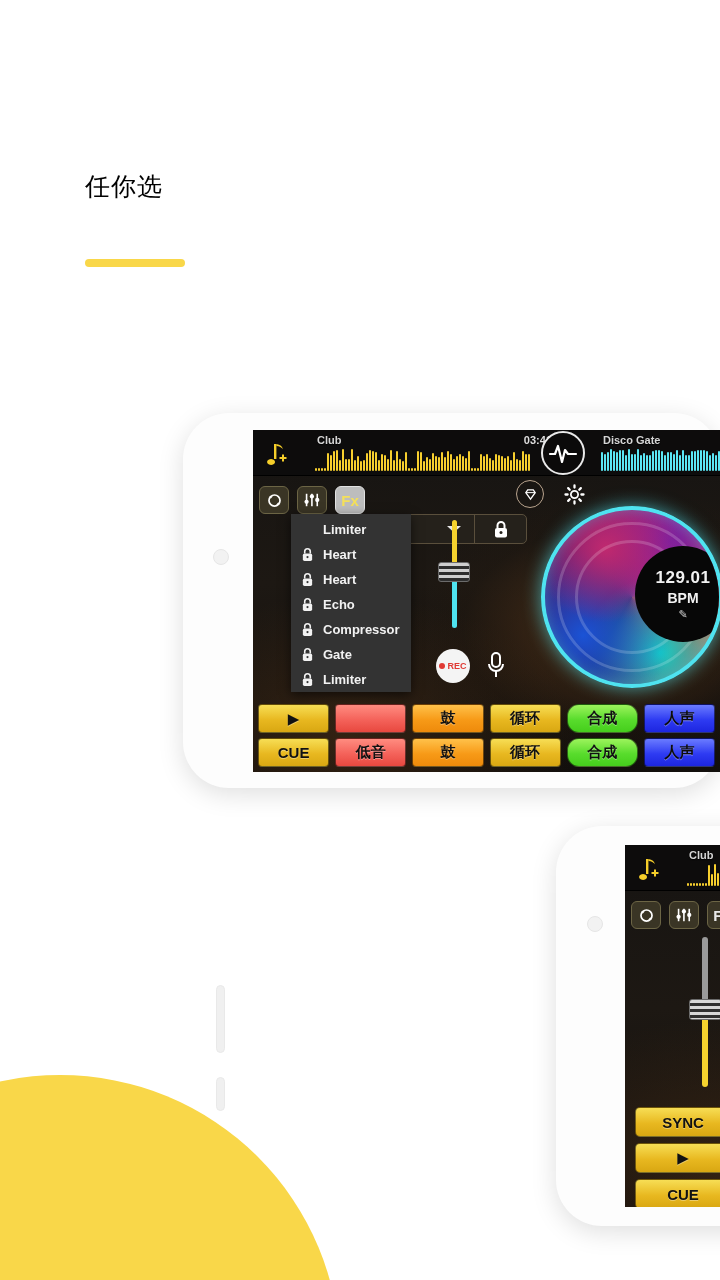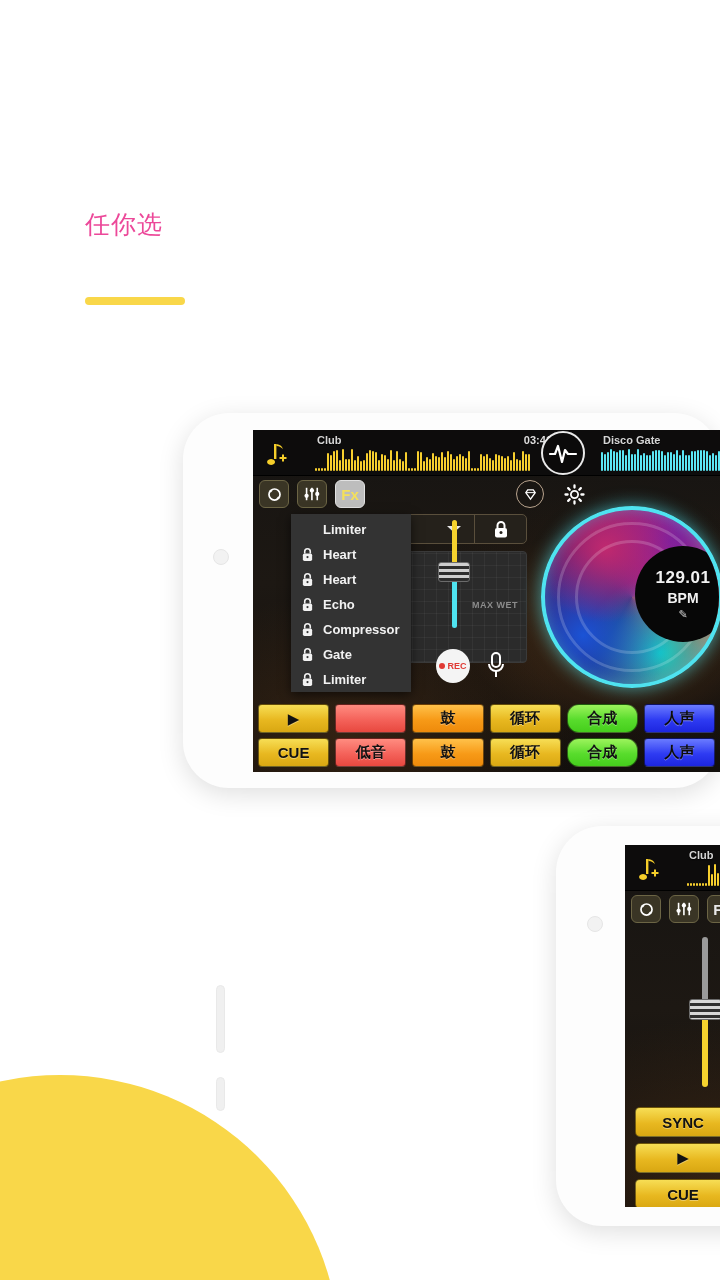--- a/index.html
+++ b/index.html
@@ -26,23 +26,22 @@
   .headline-wrap{ position:absolute; left:85px; top:170px; z-index:5; }
   .headline{
     font-size:48px;
     font-weight:700;
     color:#2b2b2b;
     letter-spacing:1px;
     white-space:nowrap;
     line-height:1.2;
   }
   .subhead{
-    margin-top:38px;
     font-size:25px;
-    color:#ec4899;
+    color:#000000;
     font-weight:400;
     letter-spacing:1px;
   }
   .accent-bar{
     margin-top:56px;
     width:100px;
     height:8px;
     border-radius:4px;
     background:#F9D749;
   }
@@ -119,21 +118,21 @@
   }
   .wf-left span{ background:#F7CF2E; }
   .wf-right span{ background:#5BE7F5; }
   .scope{
     position:absolute; left:288px; top:1px; width:44px; height:44px;
     border-radius:50%; border:2.5px solid #e9e9e9; background:#0b0a0a;
     display:flex; align-items:center; justify-content:center;
   }
 
   
-  .toolbar{ position:absolute; left:6px; top:50px; display:flex; gap:8px; }
+  .toolbar{ position:absolute; left:6px; top:56px; display:flex; gap:8px; }
   .tb-btn{
     width:30px;height:28px;border-radius:6px;
     background:#3a3525; border:1.5px solid #6c6545;
     display:flex; align-items:center; justify-content:center;
   }
   .tb-btn.active{ background:#bdbdbd; border-color:#e2e2e2; }
   .tb-btn.active .fx-label{ color:#F4E05A; }
   .fx-label{ font-size:15px; font-weight:700; color:#e9e9e9; line-height:1; }
 
   .top-right-icons{ position:absolute; left:263px; top:50px; display:flex; gap:16px; }
@@ -459,25 +458,20 @@
             </svg>
           </div>
           <div class="fx-lock">
             <svg width="16" height="19" viewBox="0 0 16 19">
               <rect x="2" y="8" width="12" height="9.5" rx="2" fill="#fff"></rect>
               <path d="M4.5 8V5.4a3.5 3.5 0 0 1 7 0V8" fill="none" stroke="#fff" stroke-width="2"></path>
               <circle cx="8" cy="12.4" r="1.5" fill="#25211b"></circle>
             </svg>
           </div>
         </div>
-        <div class="xy-pad">
-          <span class="xy-label xy-depth-top">DEPTH</span>
-          <span class="xy-label xy-maxwet">MAX WET</span>
-          <span class="xy-label xy-depth-bot">DEPTH</span>
-        </div>
       </div>
 
       <div class="fx-menu" id="fxMenu">
           <div class="fx-item sel">
             <span>Limiter</span>
           </div>
           <div class="fx-item">
             <svg class="lk" viewBox="0 0 14 16">
   <rect x="2" y="7" width="10" height="8" rx="1.8" fill="#f2f2f2"></rect>
   <path d="M4 7V4.8a3 3 0 0 1 6 0V7" fill="none" stroke="#f2f2f2" stroke-width="1.7"></path>

